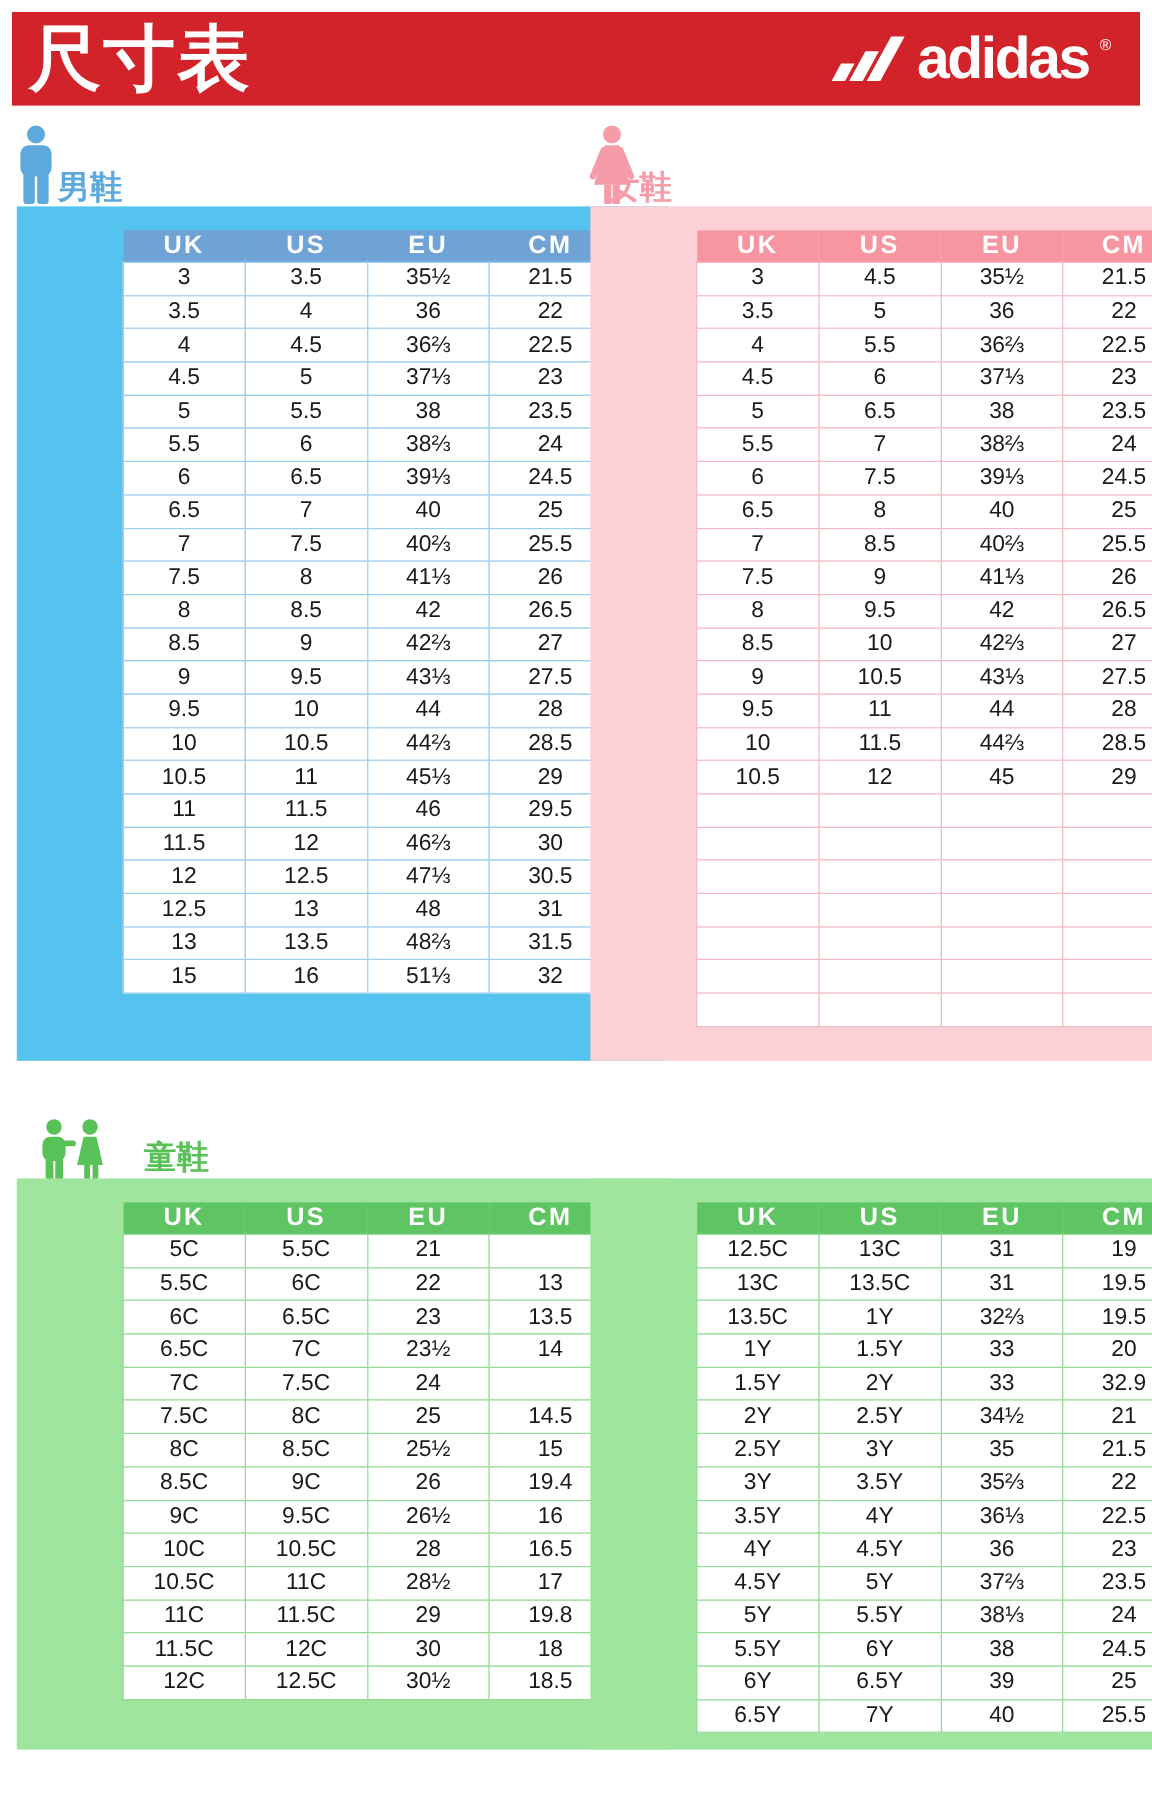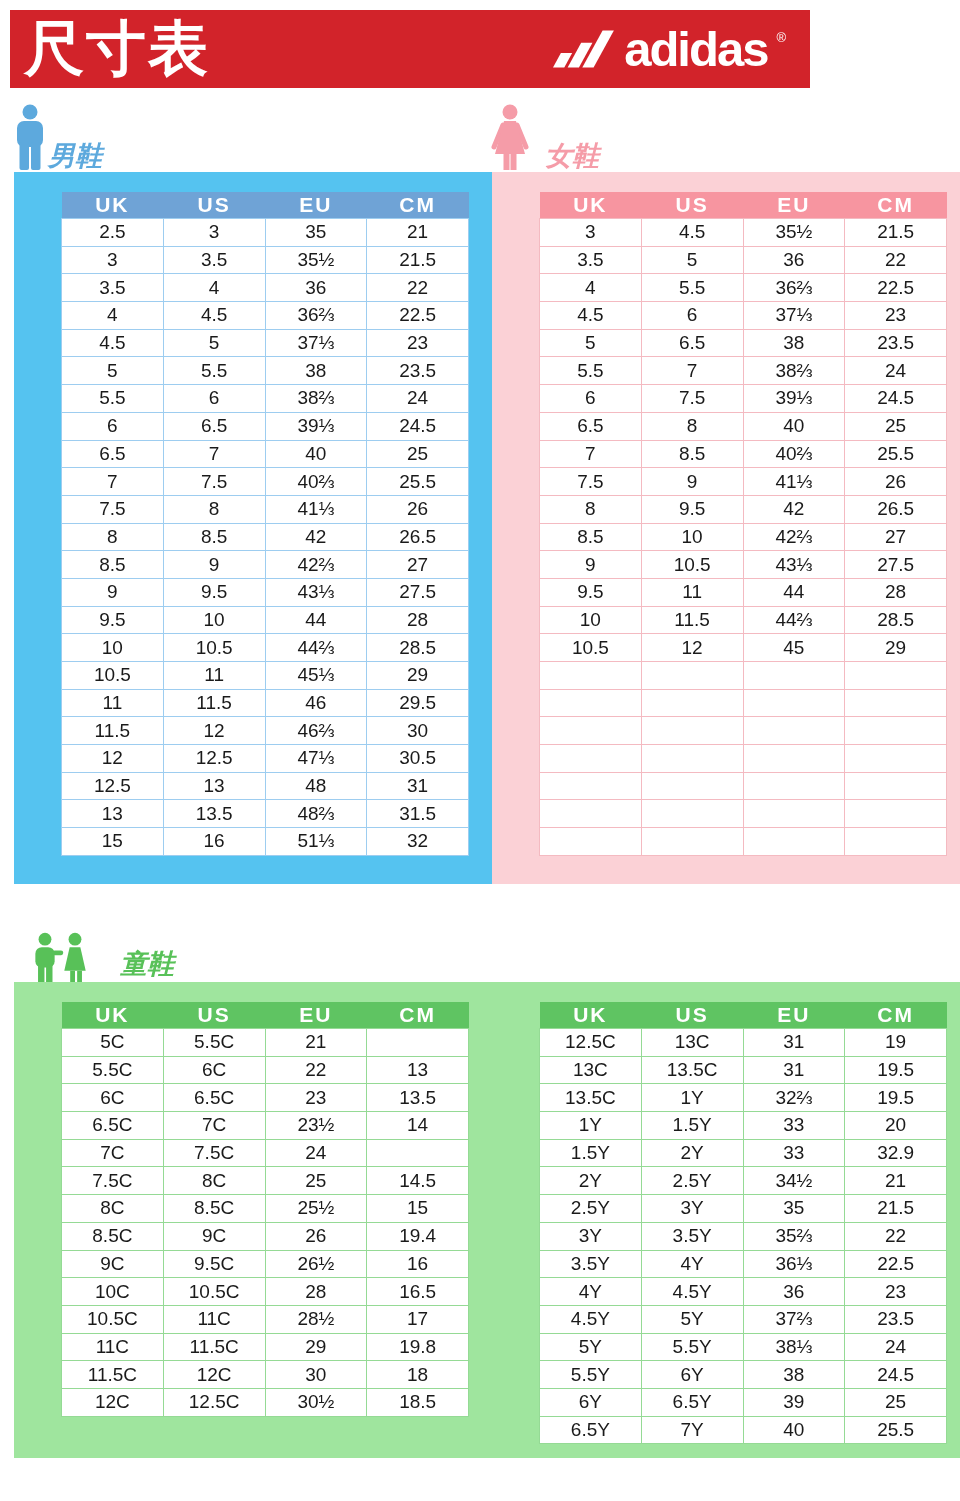--- a/index.html
+++ b/index.html
@@ -3,42 +3,42 @@
 <meta charset="utf-8">
 <style>
   html,body { margin:0; padding:0; }
   body { background:#ffffff; }
   .page {
     position:relative; width:960px; height:1501px; background:#ffffff;
     font-family:"Liberation Sans","DejaVu Sans",sans-serif; overflow:hidden;
   }
   
   .top-banner {
-    position:absolute; left:10px; top:10px; width:800px; height:78px;
+    position:absolute; left:10px; top:10px; width:940px; height:78px;
     background:var(--red); display:flex; align-items:center; justify-content:space-between;
   }
   .page-title {
     margin:0 0 0 14px; color:#fff; font-size:60px; font-weight:bold; line-height:78px;
     letter-spacing:2px;
   }
   .brand { display:flex; align-items:flex-end; margin-right:24px; gap:9px; }
   .brand svg { display:block; }
   .wordmark { color:#fff; font-size:49px; font-weight:bold; letter-spacing:-2px; line-height:0.82; }
   .regmark { color:#fff; font-size:13px; line-height:1; align-self:flex-start; margin-top:2px; }
   
-  .section-label { position:absolute; font-size:27px; font-weight:bold;font-style:italic; }
+  .section-label { position:absolute; font-size:27px; font-weight:bold; }
   .men-label   { left:48px;  top:138px; color:var(--blue_label); }
-  .women-label { left:545px; top:138px; color:var(--pink_label); }
+  .women-label { left:506px; top:138px; color:var(--pink_label); }
   .kids-label  { left:96px;  top:946px; color:var(--green_label);margin-left:24px; }
   .person-icon { position:absolute; }
   .man-icon    { left:14px;  top:104px; }
   .woman-icon  { left:488px; top:104px; }
   .kids-icon   { left:30px;  top:928px; }
   
-  .frame { position:absolute; width:502px; }
+  .frame { position:absolute; width:502px;padding-left:41px; }
   .frame.tall  { top:172px; height:712px; }
   .frame.short { top:982px; height:476px; }
   .frame.left  { left:14px; }
   .frame.right { left:492px; }
   .frame.blue  { background:var(--blue_frame); }
   .frame.pink  { background:var(--pink_frame); }
   .frame.green { background:var(--green_frame); }
   
   table.size-table {
     border-collapse:collapse; table-layout:fixed;
@@ -89,26 +89,20 @@
         <thead>
           <tr>
             <th>UK</th>
             <th>US</th>
             <th>EU</th>
             <th>CM</th>
           </tr>
         </thead>
         <tbody>
           <tr>
-            <td>2.5</td>
-            <td>3</td>
-            <td>35</td>
-            <td>21</td>
-          </tr>
-          <tr>
             <td>3</td>
             <td>3.5</td>
             <td>35½</td>
             <td>21.5</td>
           </tr>
           <tr>
             <td>3.5</td>
             <td>4</td>
             <td>36</td>
             <td>22</td>

